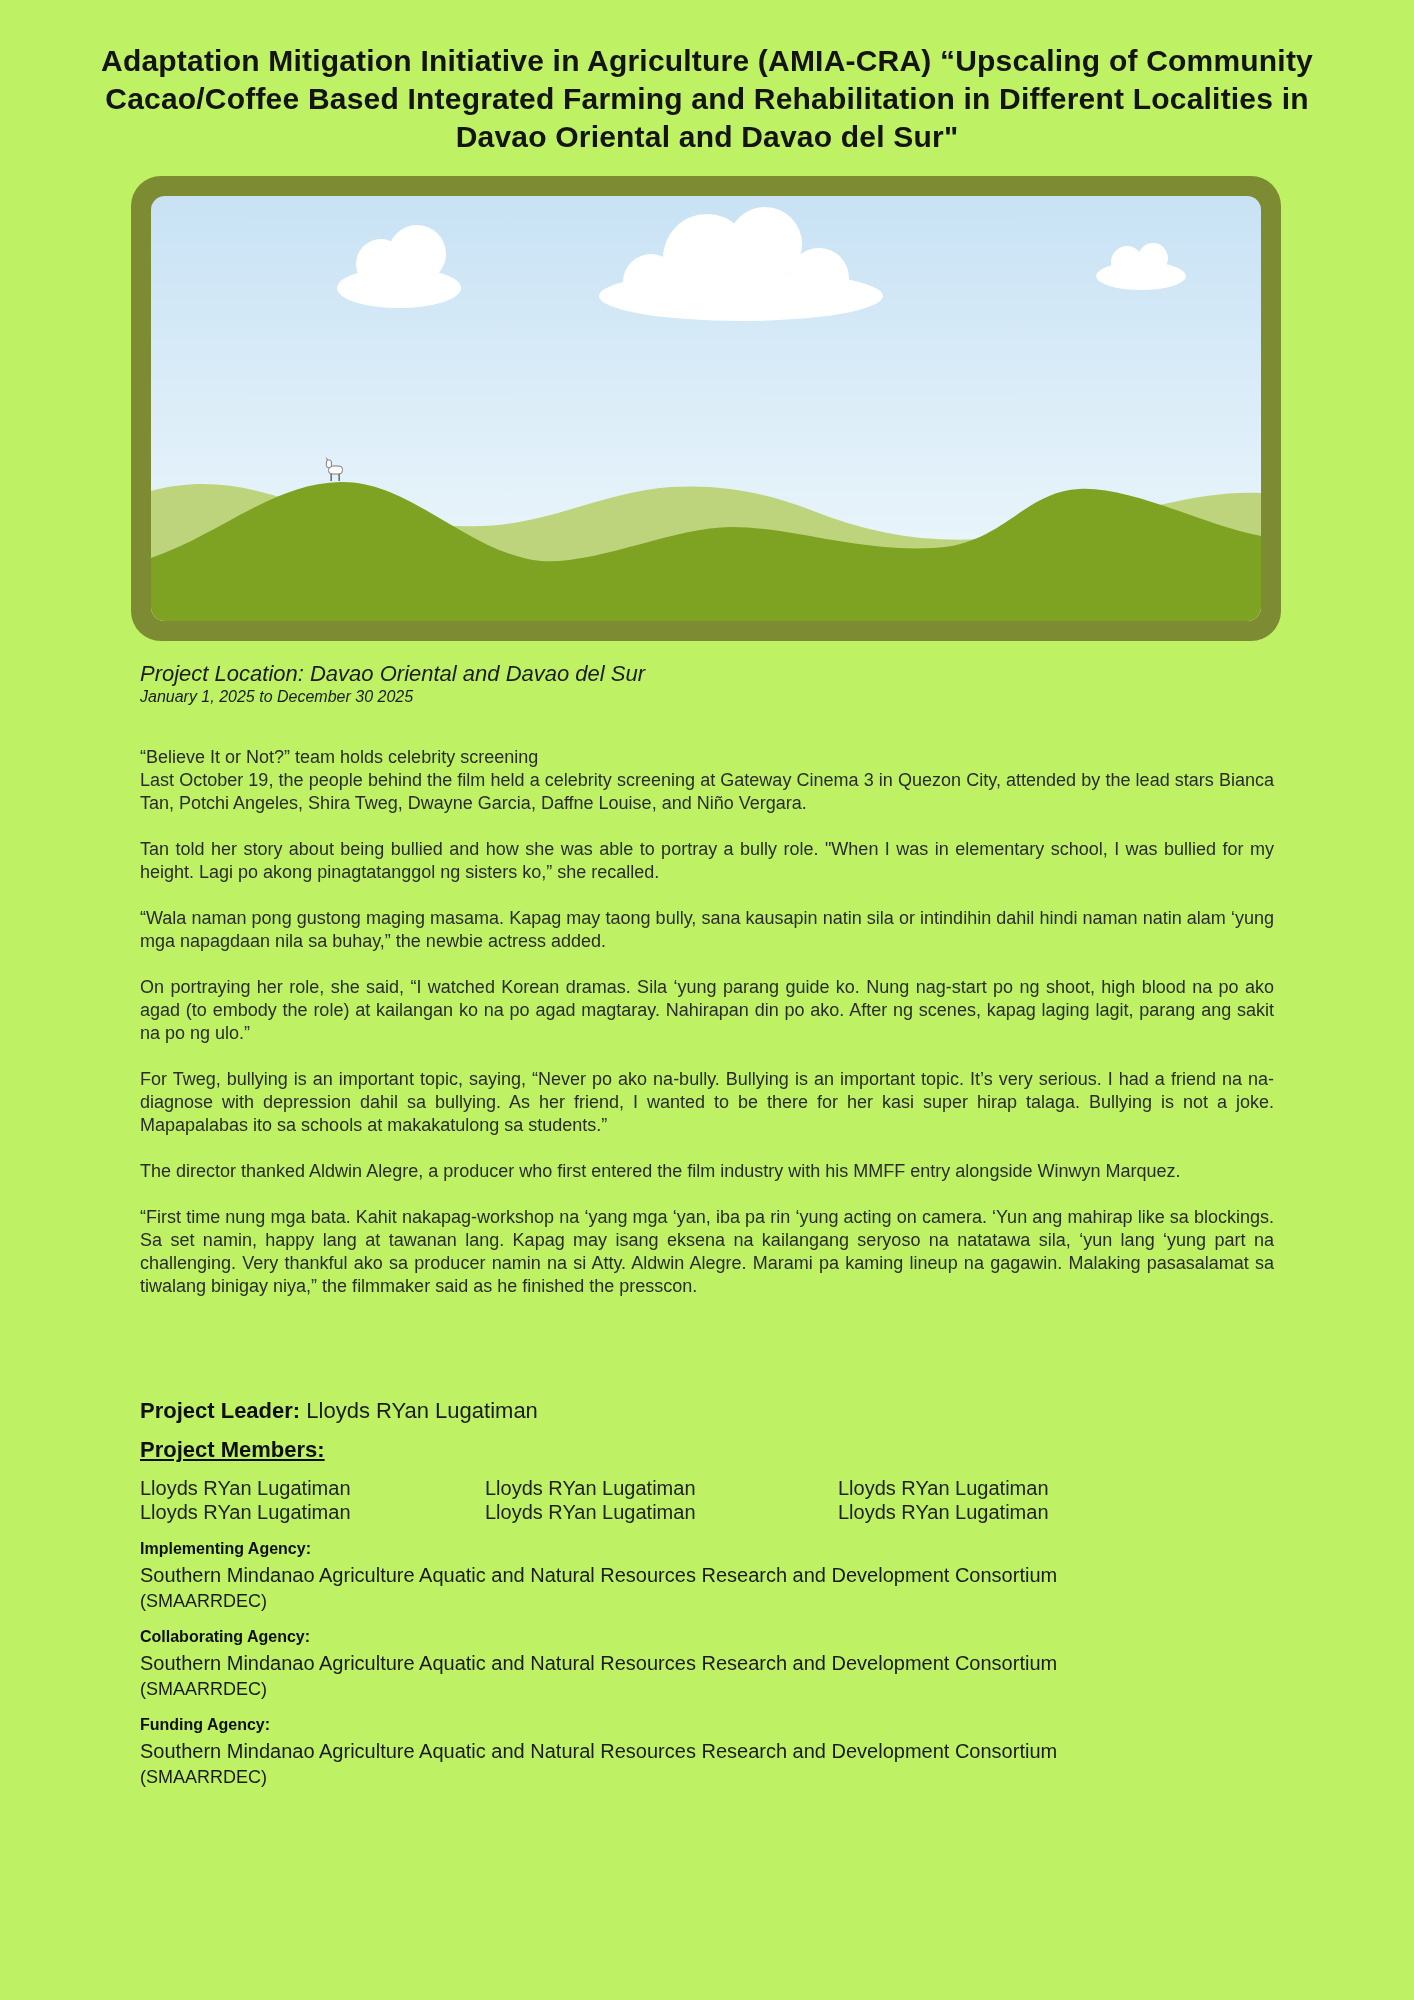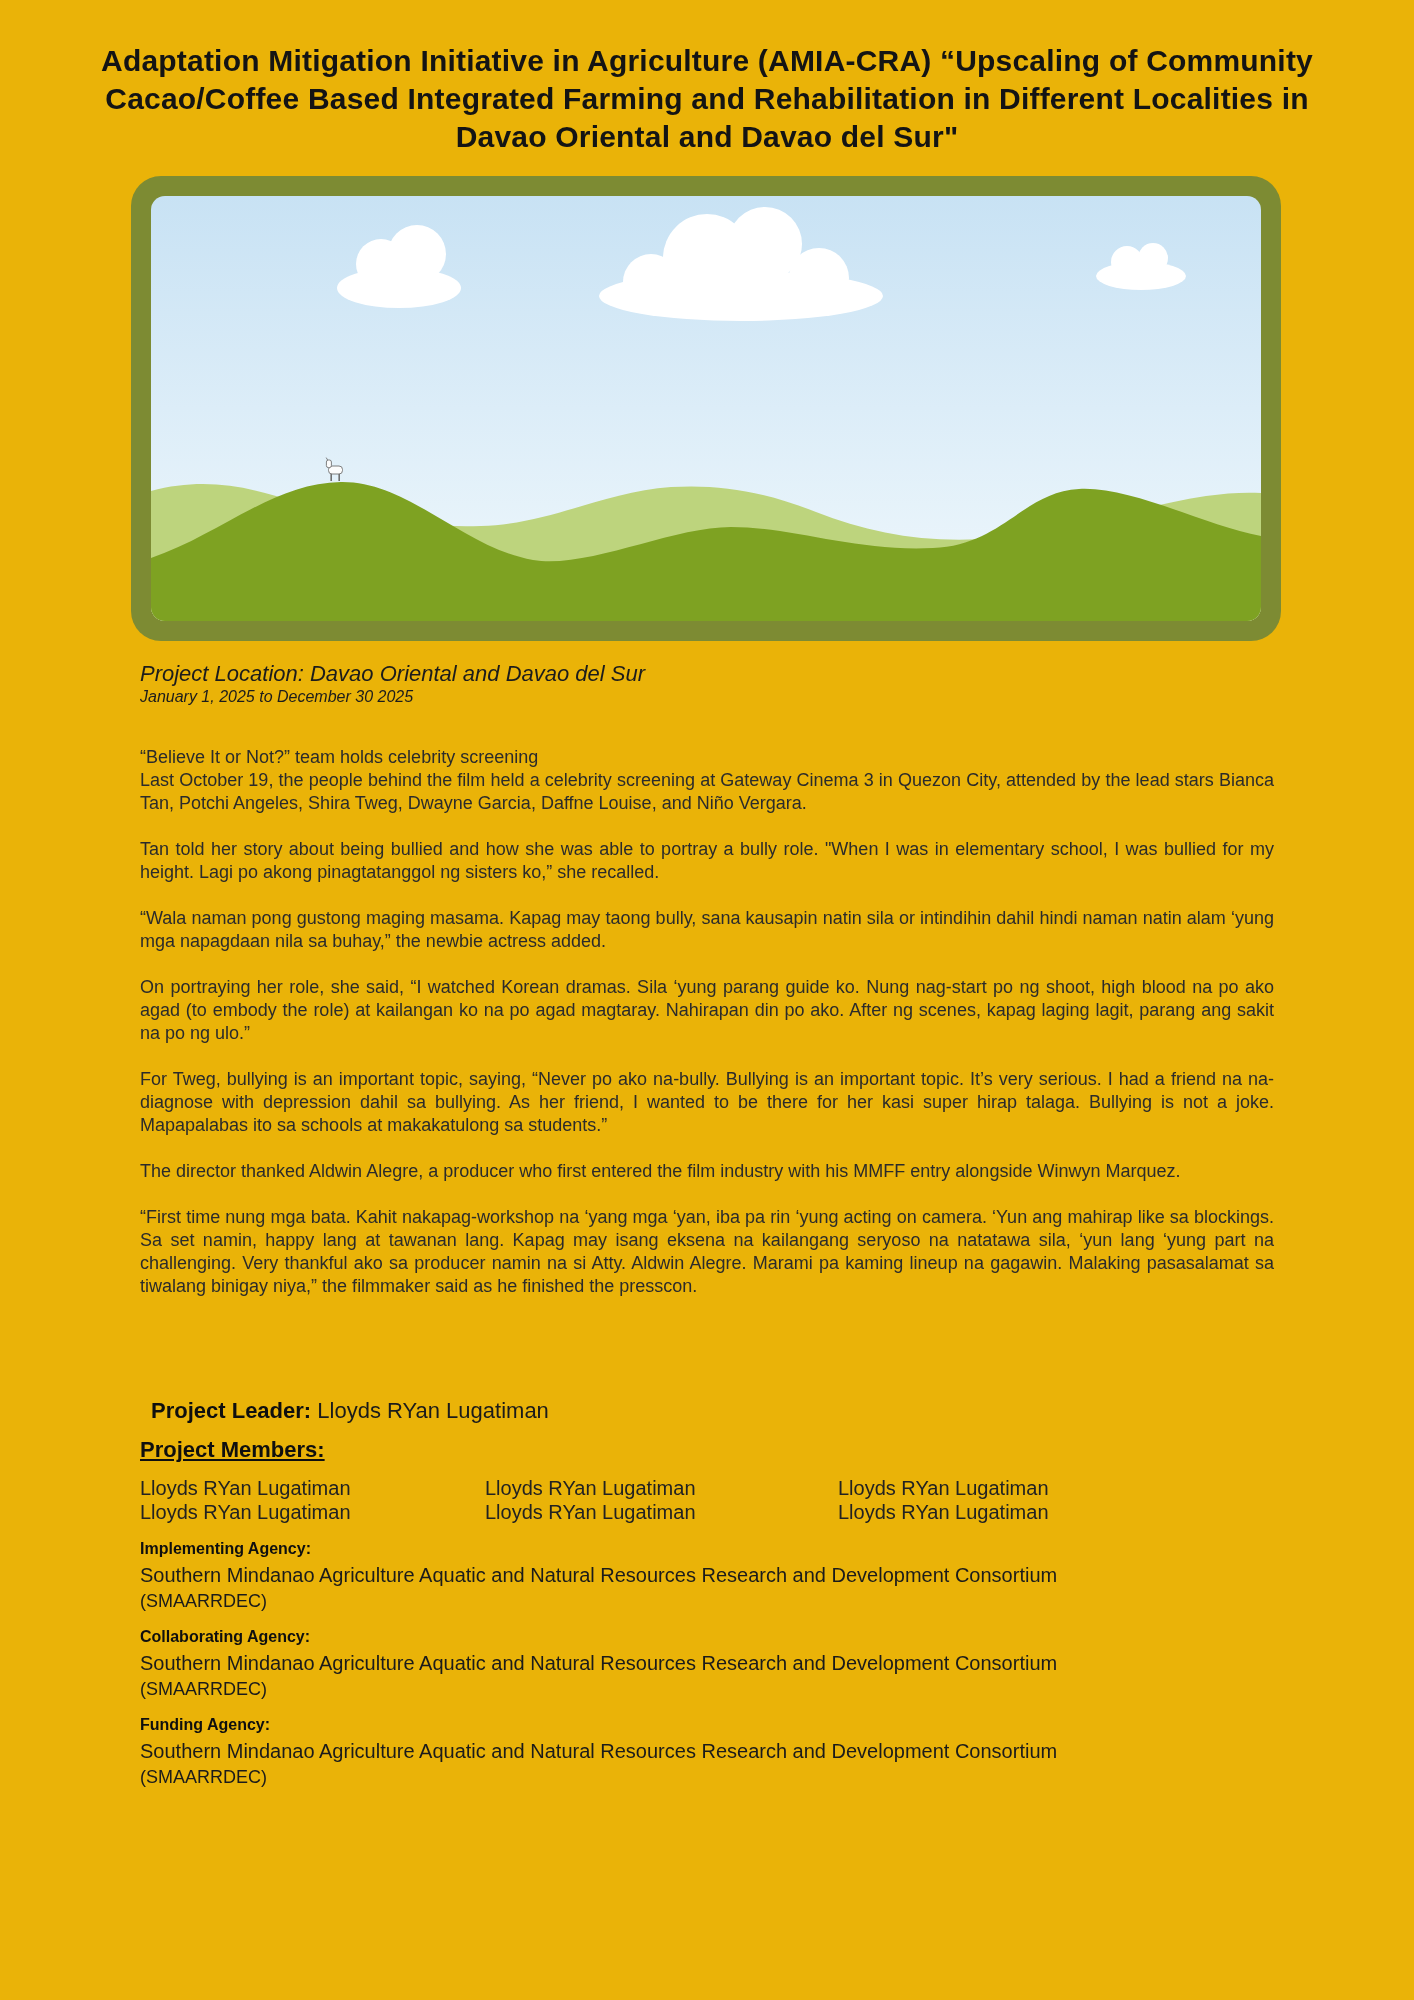--- a/index.html
+++ b/index.html
@@ -1,18 +1,18 @@
 <!DOCTYPE html>
 <html><head>
 <meta charset="utf-8">
 <style>
   html,body { margin:0; padding:0; background:#ffffff; }
   .page {
     width:1414px; height:2000px; position:relative; overflow:hidden;
-    background:#eab308; font-family:"Liberation Sans", sans-serif; color:#222;
+    background:#bef264; font-family:"Liberation Sans", sans-serif; color:#222;
   }
   
   .title { padding-top:42px; text-align:center; }
   .title-line {
     font-size:30px; line-height:38px; font-weight:700; color:#141414; letter-spacing:0.2px;
   }
   
   .hero-frame {
     margin:20px 0 0 131px; width:1150px; height:465px;
     background:#7d8b33; border-radius:30px; padding:20px; box-sizing:border-box;
@@ -25,21 +25,21 @@
   .meta-date { font-size:16px; line-height:20px; }
   
   .article {
     margin:39px 140px 0 140px; font-size:18px; line-height:23px;
     text-align:justify; color:#2b2b2b;
   }
   .article p { margin:0 0 23px 0; white-space:pre-line; }
   
   .credits { margin:100px 128px 0 140px; color:#1b1b1b; }
   .leader-row { font-size:22px; line-height:26px; }
-  .label-bold { font-weight:700; color:#0f0f0f;margin-left:11px; }
+  .label-bold { font-weight:700; color:#0f0f0f; }
   .members-label { font-size:22px; line-height:26px; font-weight:700; color:#0f0f0f; margin-top:13px;text-decoration:underline; }
   .members-grid {
     display:grid; grid-template-columns:345px 353px 1fr;
     margin-top:13px; font-size:20px; line-height:24px; color:#222;
   }
   .agencies { margin-top:12px; }
   .agency { margin-top:10px; }
   .agency-label { font-size:16px; line-height:26px; font-weight:700; color:#0f0f0f; }
   .agency-name { font-size:20px; line-height:26px; }
   .agency-abbr { font-size:18px; line-height:26px; }

